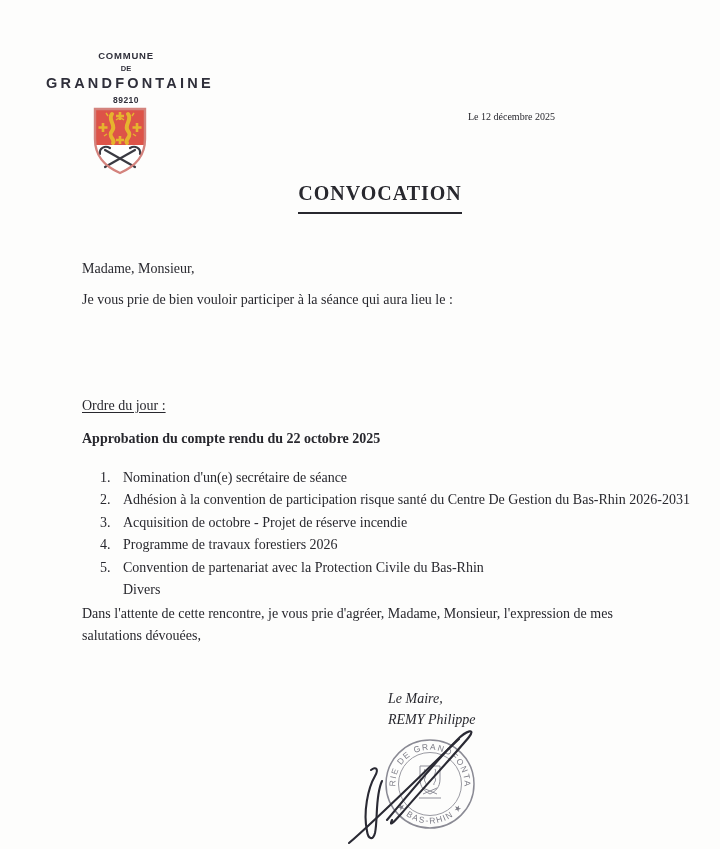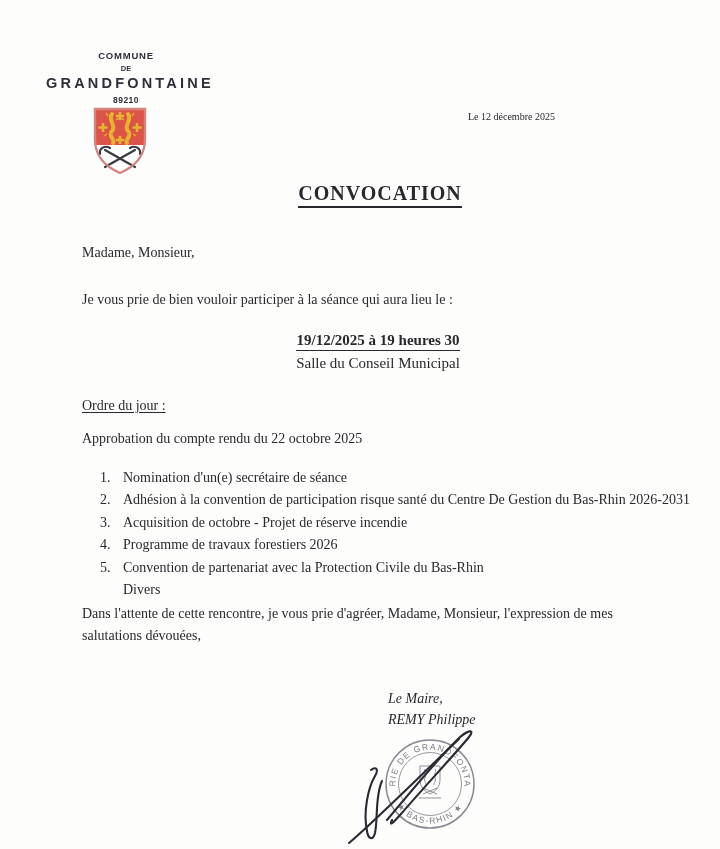--- a/index.html
+++ b/index.html
@@ -38,43 +38,43 @@
   
   .date-line { position: absolute; left: 468px; top: 111px; font-size: 10px; }
   .doc-title {
     position: absolute; left: 260px; top: 182px; width: 240px;
     text-align: center;
   }
   .doc-title span {
     display: inline-block;
     font-size: 20px; font-weight: bold; letter-spacing: 1px;
     border-bottom: 2.5px solid #28282e;
-    padding-bottom: 1px;
+    padding-bottom: 7px;
   }
   
   .t14 { font-size: 14px; }
-  .salutation { position: absolute; left: 82px; top: 245px; }
+  .salutation { position: absolute; left: 82px; top: 261px; }
   .intro      { position: absolute; left: 82px; top: 292px; }
   .meeting {
     position: absolute; left: 258px; top: 331px; width: 240px;
     text-align: center;
   }
   .meeting-datetime {
     display: inline-block;
     font-size: 15px; font-weight: bold;
     border-bottom: 1.8px solid #28282e;
     padding-bottom: 1px;
   }
   .meeting-location { font-size: 15px; margin-top: 4px; }
   .agenda-heading {
     position: absolute; left: 82px; top: 398px;
     font-size: 14px; text-decoration: underline;
     text-underline-offset: 2px;
   }
-  .agenda-preamble { position: absolute; left: 82px; top: 431px; }
+  .agenda-preamble { position: absolute; left: 82px; top: 431px; font-weight: bold; }
   .agenda-list { position: absolute; left: 100px; top: 467px; width: 592px; }
   .agenda-row { display: flex; line-height: 22.4px; font-size: 14px; }
   .agenda-num { width: 23px; flex: 0 0 23px; }
   .agenda-text { width: 567px; }
   .closing {
     position: absolute; left: 82px; top: 603px; width: 578px;
     font-size: 14px; line-height: 21.5px;
   }
   .sig-block { position: absolute; left: 388px; top: 688px; font-size: 14px; line-height: 21px; font-style: italic; }
   .seal-wrap { position: absolute; left: 345px; top: 726px; }
@@ -132,24 +132,20 @@
 
   <div class="date-line">Le 12 décembre 2025</div>
 
   <div class="doc-title">
     <span>CONVOCATION</span>
   </div>
 
   <div class="salutation t14">Madame, Monsieur,</div>
   <div class="intro t14">Je vous prie de bien vouloir participer à la séance qui aura lieu le :</div>
 
-  <div class="meeting">
-    <div><span class="meeting-datetime">19/12/2025 à 19 heures 30</span></div>
-    <div class="meeting-location">Salle du Conseil Municipal</div>
-  </div>
 
   <div class="agenda-heading">Ordre du jour :</div>
   <div class="agenda-preamble t14">Approbation du compte rendu du 22 octobre 2025</div>
 
   <div class="agenda-list">
     <div class="agenda-row">
       <span class="agenda-num">1.</span>
       <span class="agenda-text">Nomination d'un(e) secrétaire de séance</span>
     </div>
     <div class="agenda-row">

